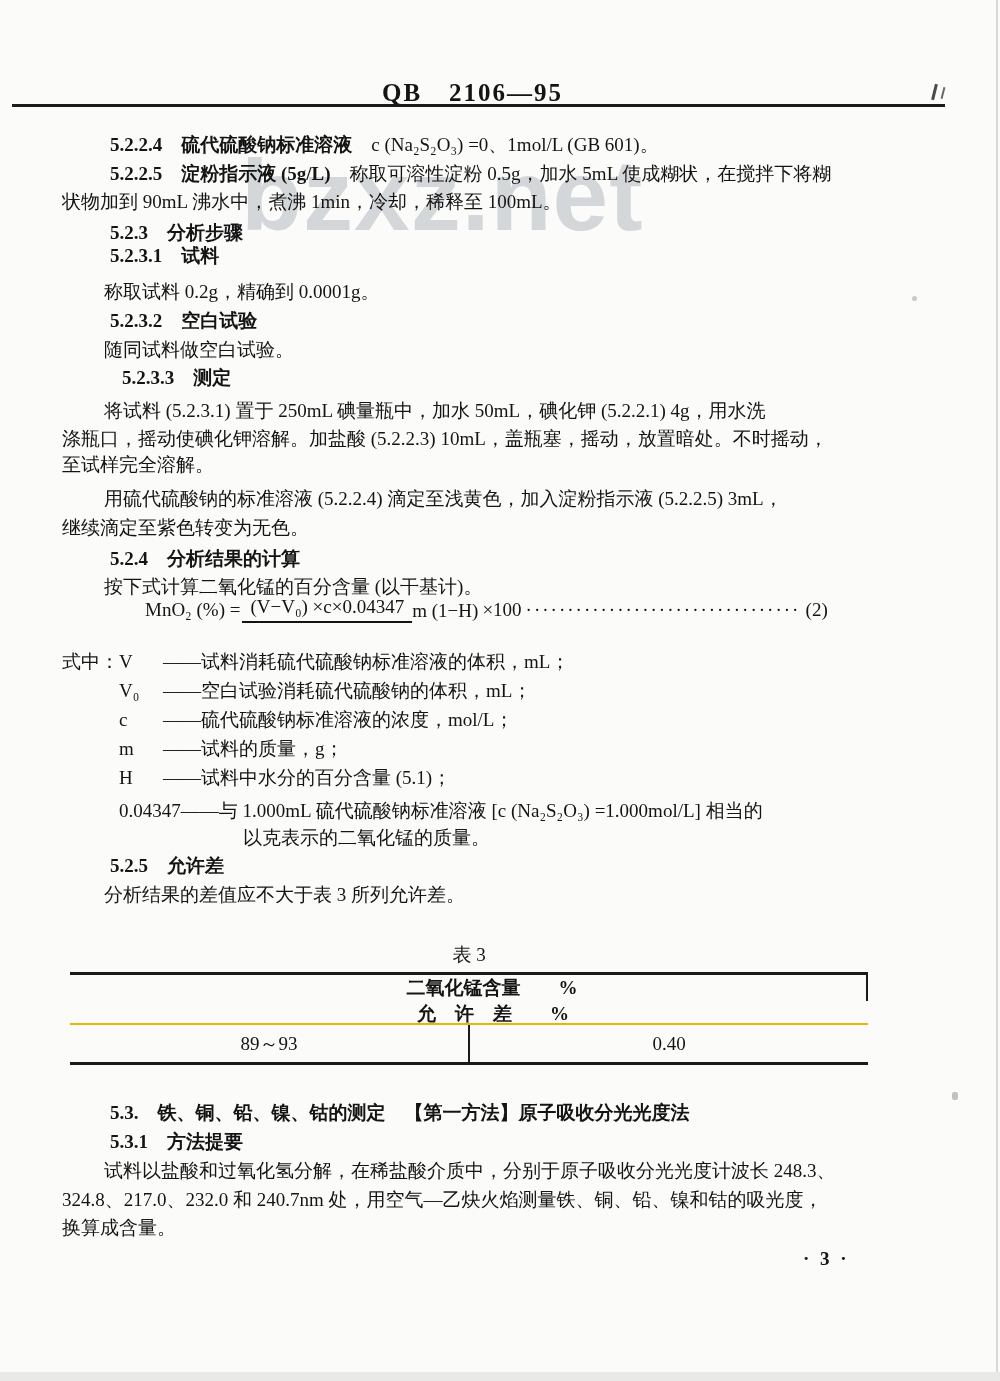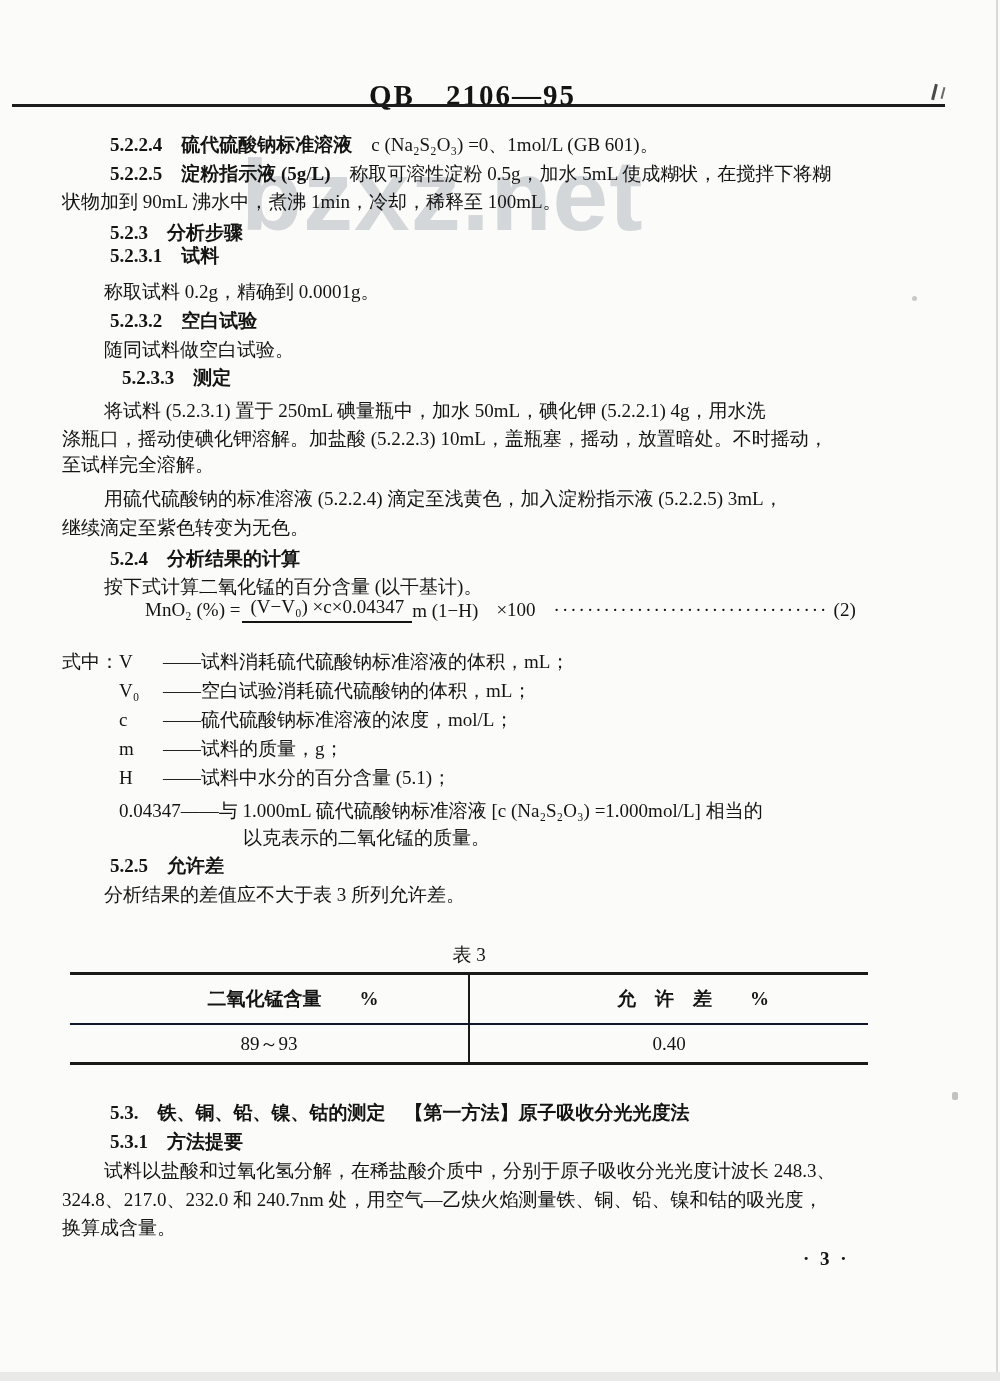--- a/index.html
+++ b/index.html
@@ -6,46 +6,46 @@
   .page {
     position:relative; width:1000px; height:1381px;
     background:#fbfbf9; overflow:hidden;
     font-family:"Liberation Serif","DejaVu Serif",serif;
     color:#141414;
   }
   .line { position:absolute; white-space:nowrap; font-size:19px; line-height:24px; z-index:2; }
   .b { font-weight:bold;margin-left:48px; }
   .doc-number {
     position:absolute; top:76px; left:0; right:55px; text-align:center;
-    font-size:29px; font-weight:bold; letter-spacing:2px; z-index:2;
+    font-size:25px; font-weight:bold; letter-spacing:2px; z-index:2;
   }
   .header-rule { position:absolute; top:104px; left:12px; width:933px; height:3px; background:#1c1c1c; z-index:2; }
   .watermark {
     position:absolute; top:138px; left:200px; z-index:1;
     font-family:"Liberation Sans","DejaVu Sans",sans-serif;
     font-weight:bold; font-size:100px; color:#d4d7da; letter-spacing:1px;
     user-select:none;
     margin-left:41px;
   }
   
   .formula { position:absolute; top:596px; left:145px; display:flex; align-items:center; font-size:19px; z-index:2; }
   .frac { display:inline-flex; flex-direction:row; align-items:center; margin:0 2px; }
   .frac .num { padding:0 8px 3px; border-bottom:2px solid #141414; }
   .frac .den { padding-top:2px; }
-  .mult { margin:0 16px; }
+  .mult { margin:0 2px; }
   .leader { display:inline-block; width:276px; overflow:hidden; white-space:nowrap; letter-spacing:2px; margin:0 4px 0 2px; }
   .eq-no { font-size:19px; }
   .wsym { display:inline-block; min-width:44px; }
   
   .t3-caption { position:absolute; top:942px; left:70px; width:798px; text-align:center; font-size:19px; z-index:2; }
   .table3 {
     position:absolute; top:972px; left:70px; width:798px; z-index:2;
     border-top:3px solid #1a1a1a; border-bottom:3px solid #1a1a1a;
   }
-  .t3-header { display:flex; height:48px; border-bottom:2px solid #0f172a; }
+  .t3-header { display:flex; height:48px; border-bottom:2px solid #eab308;flex-direction:column; }
   .t3-row { display:flex; height:37px; }
   .t3-cell { flex:1; display:flex; align-items:center; justify-content:center; font-size:19px; }
   .t3-cell.first { border-right:2px solid #1a1a1a; }
   .page-number { position:absolute; top:1248px; left:803px; font-size:19px; font-weight:bold; letter-spacing:3px; z-index:2; }
   
   .edge-right { position:absolute; top:0; right:2px; width:2px; height:100%; background:#d9d9d9; z-index:3; }
   .edge-bottom { position:absolute; left:0; bottom:0; width:100%; height:9px; background:#e9e9e8; z-index:3; }
   .speck { position:absolute; z-index:1; }
   .sp1 { top:84px; left:933px; width:3px; height:16px; background:#4a4a4a; transform:rotate(14deg); }
   .sp2 { top:87px; left:942px; width:2px; height:12px; background:#6a6a6a; transform:rotate(14deg); }

